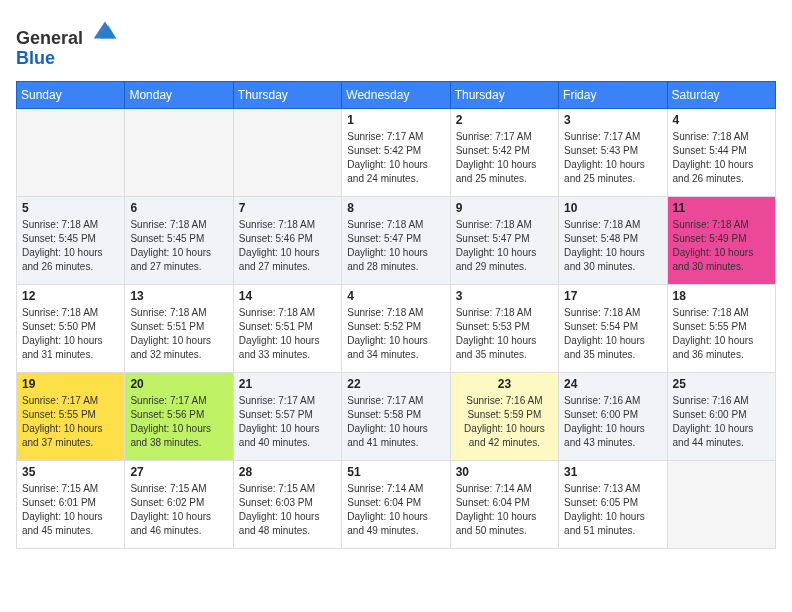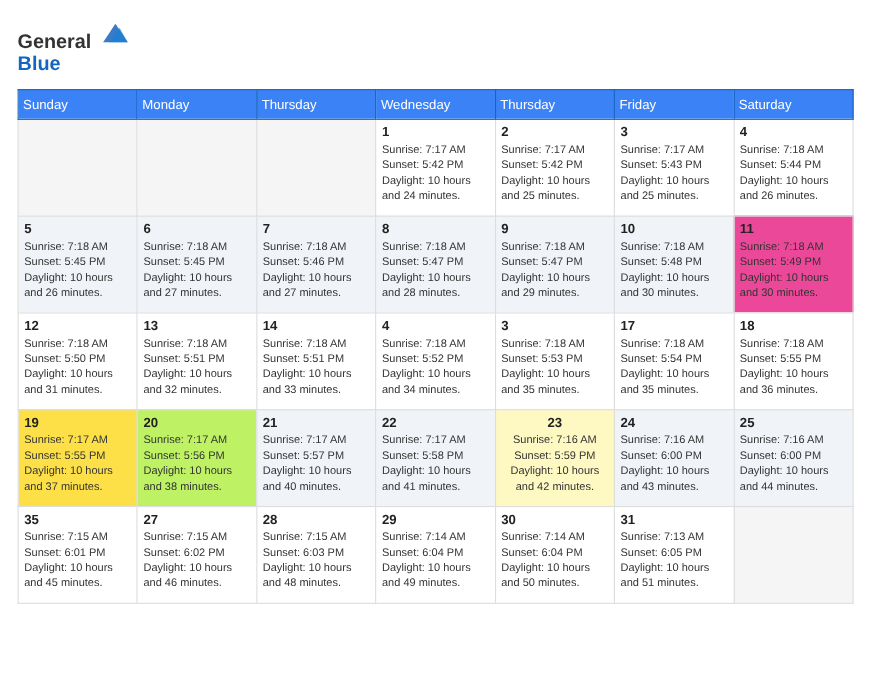--- a/index.html
+++ b/index.html
@@ -331,21 +331,21 @@
 and 46 minutes.</div>
         </td>
         <td>
           <div class="day-num">28</div>
           <div class="day-info" style="white-space: pre-line;">Sunrise: 7:15 AM
 Sunset: 6:03 PM
 Daylight: 10 hours
 and 48 minutes.</div>
         </td>
         <td>
-          <div class="day-num">29</div>
+          <div class="day-num">51</div>
           <div class="day-info" style="white-space: pre-line;">Sunrise: 7:14 AM
 Sunset: 6:04 PM
 Daylight: 10 hours
 and 49 minutes.</div>
         </td>
         <td>
           <div class="day-num">30</div>
           <div class="day-info" style="white-space: pre-line;">Sunrise: 7:14 AM
 Sunset: 6:04 PM
 Daylight: 10 hours

